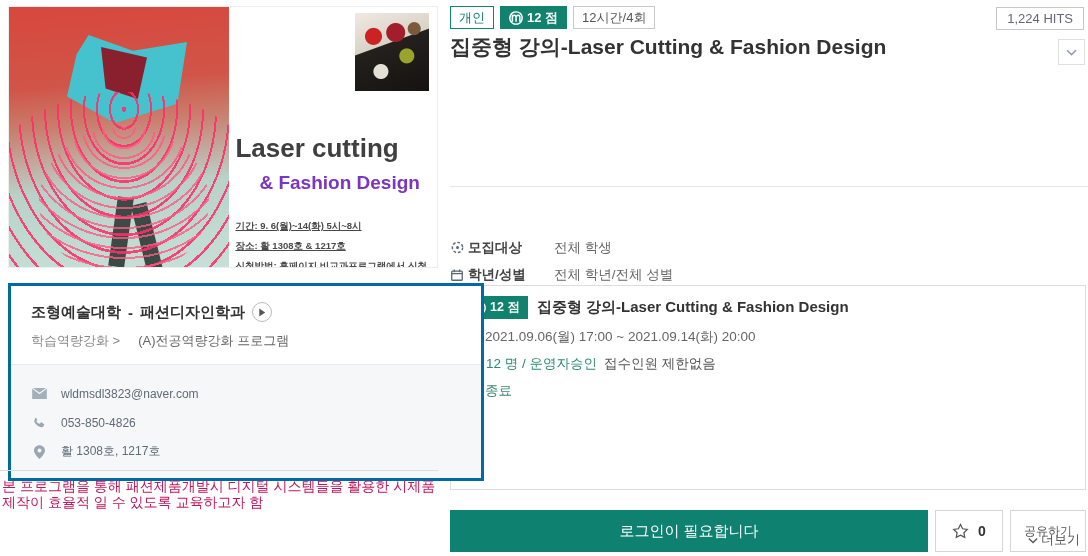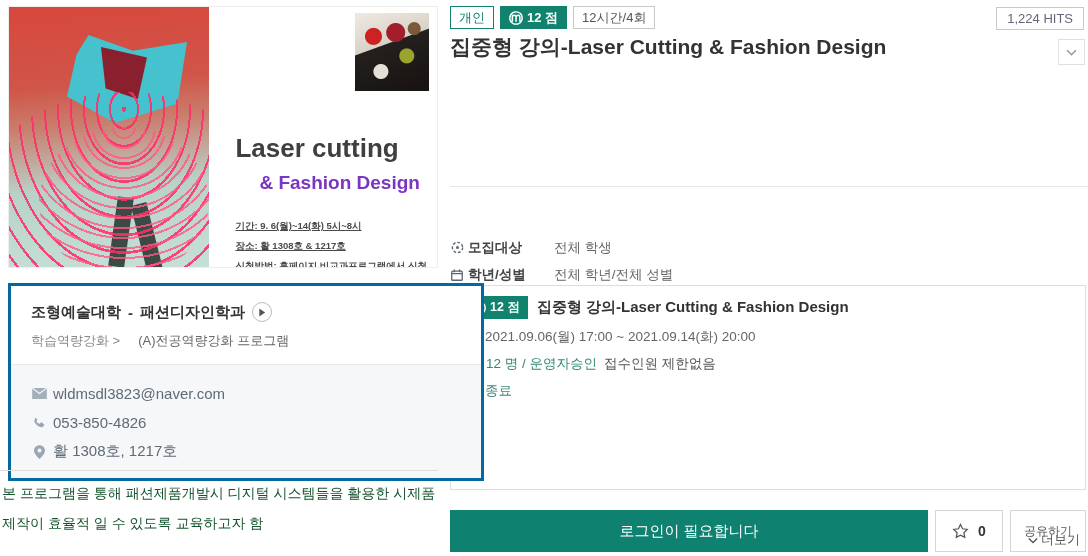--- a/index.html
+++ b/index.html
@@ -14,21 +14,21 @@
      opacity:.92; }
   .poster-net2 { position:absolute; left:30px; bottom:-10px; width:170px; height:150px; border-radius:50%;
      background:repeating-radial-gradient(circle at 50% 0%, rgba(255,90,130,.8) 0 2px, rgba(255,90,130,0) 2px 10px); }
   .poster-jacket { position:absolute; left:58px; top:28px; width:120px; height:88px; background:#45c2cd;
      clip-path:polygon(18% 0,55% 18%,100% 8%,92% 78%,40% 100%,0 70%,8% 22%); }
   .poster-jacket-inner { position:absolute; left:92px; top:40px; width:46px; height:52px; background:#8a1f2d;
      clip-path:polygon(0 0,100% 20%,80% 100%,10% 80%); }
   .poster-leg { position:absolute; width:16px; height:70px; background:#3c4a45; bottom:0; }
   .leg1 { left:104px; transform:rotate(8deg); }
   .leg2 { left:130px; bottom:-6px; transform:rotate(-14deg); }
-  .poster-white { position:relative; flex:1; background:#fff; padding:8px 10px 0 26px; }
+  .poster-white { position:relative; flex:1; background:#fff; padding:8px 10px 0 6px; }
   .runway-thumb { position:absolute; right:8px; top:6px; width:74px; height:78px;
      background:
        radial-gradient(circle at 25% 30%, #c22 0 8px, transparent 9px),
        radial-gradient(circle at 70% 55%, #9aa32c 0 7px, transparent 8px),
        radial-gradient(circle at 55% 25%, #a31e2b 0 9px, transparent 10px),
        radial-gradient(circle at 80% 20%, #7a5a3a 0 6px, transparent 7px),
        radial-gradient(circle at 35% 75%, #e5e0d5 0 7px, transparent 8px),
        linear-gradient(160deg,#efe9e2 0%,#d8d2c8 40%,#23201e 41%,#17120f 100%); }
   .poster-title1 { margin-top:118px; font-size:26px; font-weight:bold; color:#3f3f3f; letter-spacing:0; }
   .poster-title2 { margin-top:8px; margin-left:24px; font-size:19px; font-weight:bold; color:#7a35c1; }
@@ -68,25 +68,25 @@
   .status-row .ic { color:#3c8577; }
 
   
   .dept-card { position:absolute; left:8px; top:283px; width:476px; border:3px solid #0369a1; background:#fff; }
   .dept-top { padding:16px 20px 14px 20px; }
   .dept-title { display:flex; align-items:center; gap:7px; font-size:15px; font-weight:bold; color:#333; }
   .play-btn { width:20px; height:20px; border:1px solid #bbb; border-radius:50%; display:inline-flex; align-items:center; justify-content:center; color:#555; cursor:pointer; background:#fff; }
   .dept-sub { margin-top:10px; font-size:13px; color:#888; display:flex; gap:18px; }
   .dept-sub .prog { color:#666; }
   .dept-contacts { background:#f6f7f9; border-top:1px solid #e8eaec; padding:14px 20px 12px 20px; }
-  .contact-row { display:flex; align-items:center; gap:6px; height:29px; font-size:15px; color:#5f6b76; }
+  .contact-row { display:flex; align-items:center; gap:14px; height:29px; font-size:12px; color:#5f6b76; }
   .contact-row .ic { color:#9aa7b2; display:inline-flex; width:16px; justify-content:center; }
 
   .left-divider { position:absolute; left:0; top:470px; width:438px; height:1px; background:#ddd; }
-  .description { position:absolute; left:2px; top:478px; width:438px; font-size:14px; color:#14532d; line-height:30px; }
+  .description { position:absolute; left:2px; top:478px; width:438px; font-size:14px; color:#be185d; line-height:16px; }
   .more-link { position:absolute; right:8px; top:531px; font-size:13px; color:#555; display:flex; align-items:center; gap:3px; cursor:pointer; }
   .more-link .ic { color:#555; display:inline-flex; }
 
   
   .footer-row { position:absolute; left:0; top:510px; width:636px; display:flex; gap:7px; height:42px; }
   .login-btn { flex:1; background:#0e8170; color:#fff; font-size:15px; border:none; display:flex; align-items:center; justify-content:center; cursor:pointer; font-family:inherit; }
   .star-btn { width:68px; background:#fff; border:1px solid #d5d5d5; display:flex; align-items:center; justify-content:center; gap:9px; font-size:14px; color:#333; font-weight:bold; cursor:pointer; font-family:inherit; }
   .star-btn .ic { color:#555; display:inline-flex; }
   .share-btn { width:76px; background:#fff; border:1px solid #d5d5d5; font-size:12px; color:#555; display:flex; align-items:center; justify-content:center; cursor:pointer; font-family:inherit; }
 

